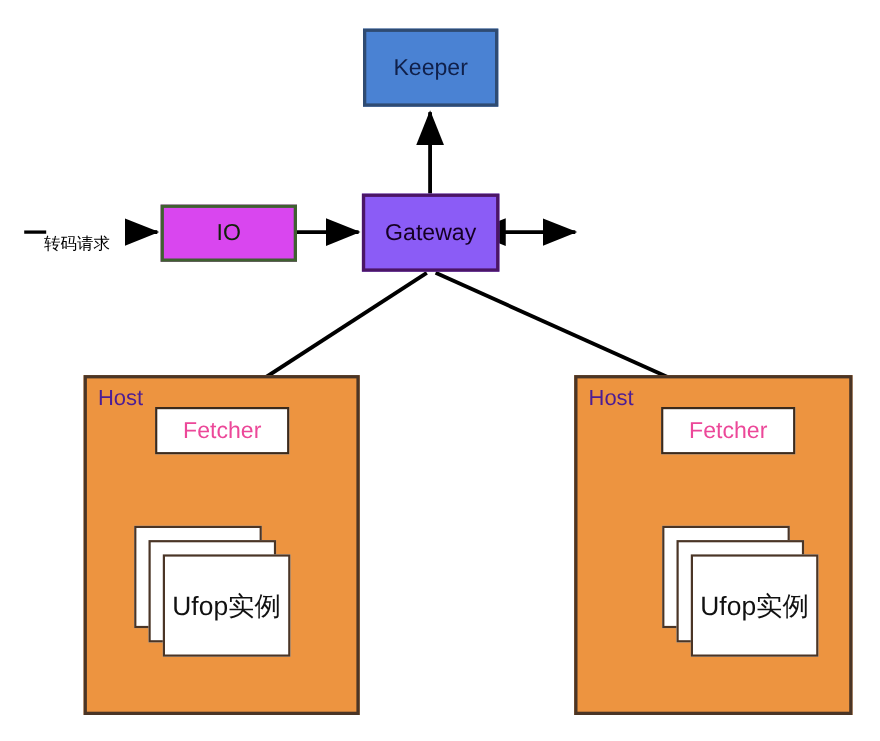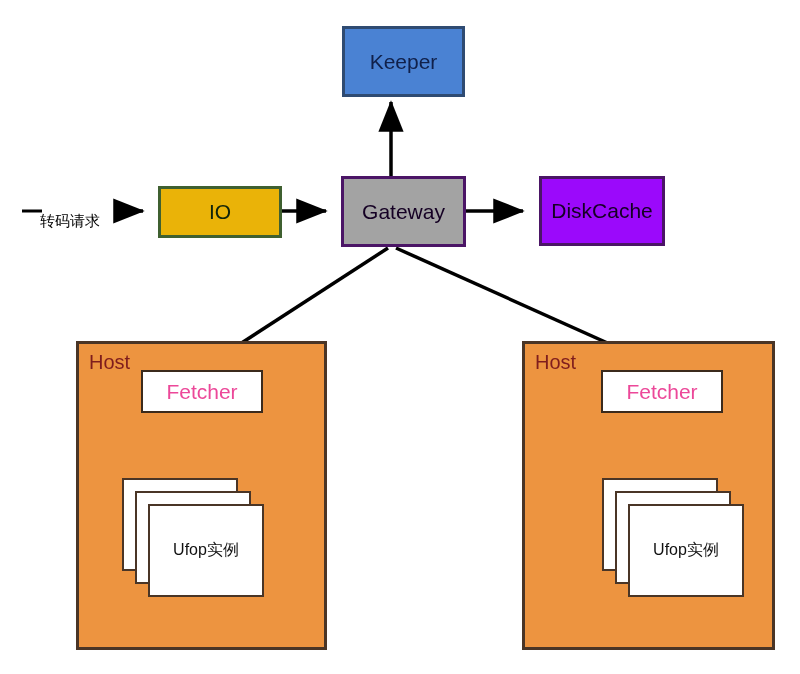--- a/index.html
+++ b/index.html
@@ -18,45 +18,44 @@
     overflow: hidden;
   }
   .node {
     position: absolute;
     box-sizing: border-box;
     display: flex;
     align-items: center;
     justify-content: center;
     text-align: left;
     line-height: 1.1;
-    margin-left: 12px;
   }
   
   #keeper {
     left: 330px; top: 26px;
     width: 123px; height: 71px;
     background: #4a82d3;
     border: 3px solid #2f4b72;
     color: #10204a;
     font-size: 21px;
   }
   
   #io {
     left: 146px; top: 186px;
     width: 124px; height: 52px;
-    background: #eab308;
+    background: #d946ef;
     border: 3px solid #3f6030;
     color: #11240a;
     font-size: 21px;
   }
   
   #gateway {
     left: 329px; top: 176px;
     width: 125px; height: 71px;
-    background: #a3a3a3;
+    background: #8b5cf6;
     border: 3px solid #4b1566;
     color: #150024;
     font-size: 21px;
   }
   
   #diskcache {
     left: 527px; top: 176px;
     width: 126px; height: 70px;
     background: #9b09fb;
     border: 3px solid #4b1566;
@@ -70,21 +69,21 @@
     background: #ed9440;
     border: 3px solid #4a3526;
   }
   #host-left  { left: 76px;  top: 341px; width: 251px; height: 309px; }
   #host-right { left: 522px; top: 341px; width: 253px; height: 309px; }
   .host-label {
     position: absolute;
     left: 10px;
     top: 7px;
     font-size: 20px;
-    color: #7f1d1d;
+    color: #4c1d95;
   }
   
   .fetcher {
     position: absolute;
     box-sizing: border-box;
     background: #ffffff;
     border: 2px solid #3b2a1c;
     display: flex;
     align-items: center;
     justify-content: center;
@@ -100,21 +99,21 @@
   .ufop-card {
     position: absolute;
     box-sizing: border-box;
     background: #ffffff;
     border: 2px solid #4a3526;
     width: 116px;
     height: 93px;
     display: flex;
     align-items: center;
     justify-content: center;
-    font-size: 16px;
+    font-size: 24px;
     color: #111111;
   }
   .ufop-card.c1 { left: 0px;  top: 0px;  }
   .ufop-card.c2 { left: 13px; top: 13px; }
   .ufop-card.c3 { left: 26px; top: 26px; }
   svg.edges {
     position: absolute;
     left: 0; top: 0;
     width: 800px; height: 674px;
     pointer-events: none;
@@ -163,21 +162,20 @@
   </svg>
 
   <div class="req-label">转码请求</div>
 
   <div class="node" id="keeper">Keeper</div>
 
   <div class="node" id="io">IO</div>
 
   <div class="node" id="gateway">Gateway</div>
 
-  <div class="node" id="diskcache">DiskCache</div>
 
   <div class="host" id="host-left">
     <div class="host-label">Host</div>
   </div>
   <div class="fetcher" id="fetcher-left">Fetcher</div>
   <div class="ufop-stack" id="ufop-stack-left">
     <div class="ufop-card c1"></div>
     <div class="ufop-card c2"></div>
     <div class="ufop-card c3">Ufop实例</div>
   </div>

